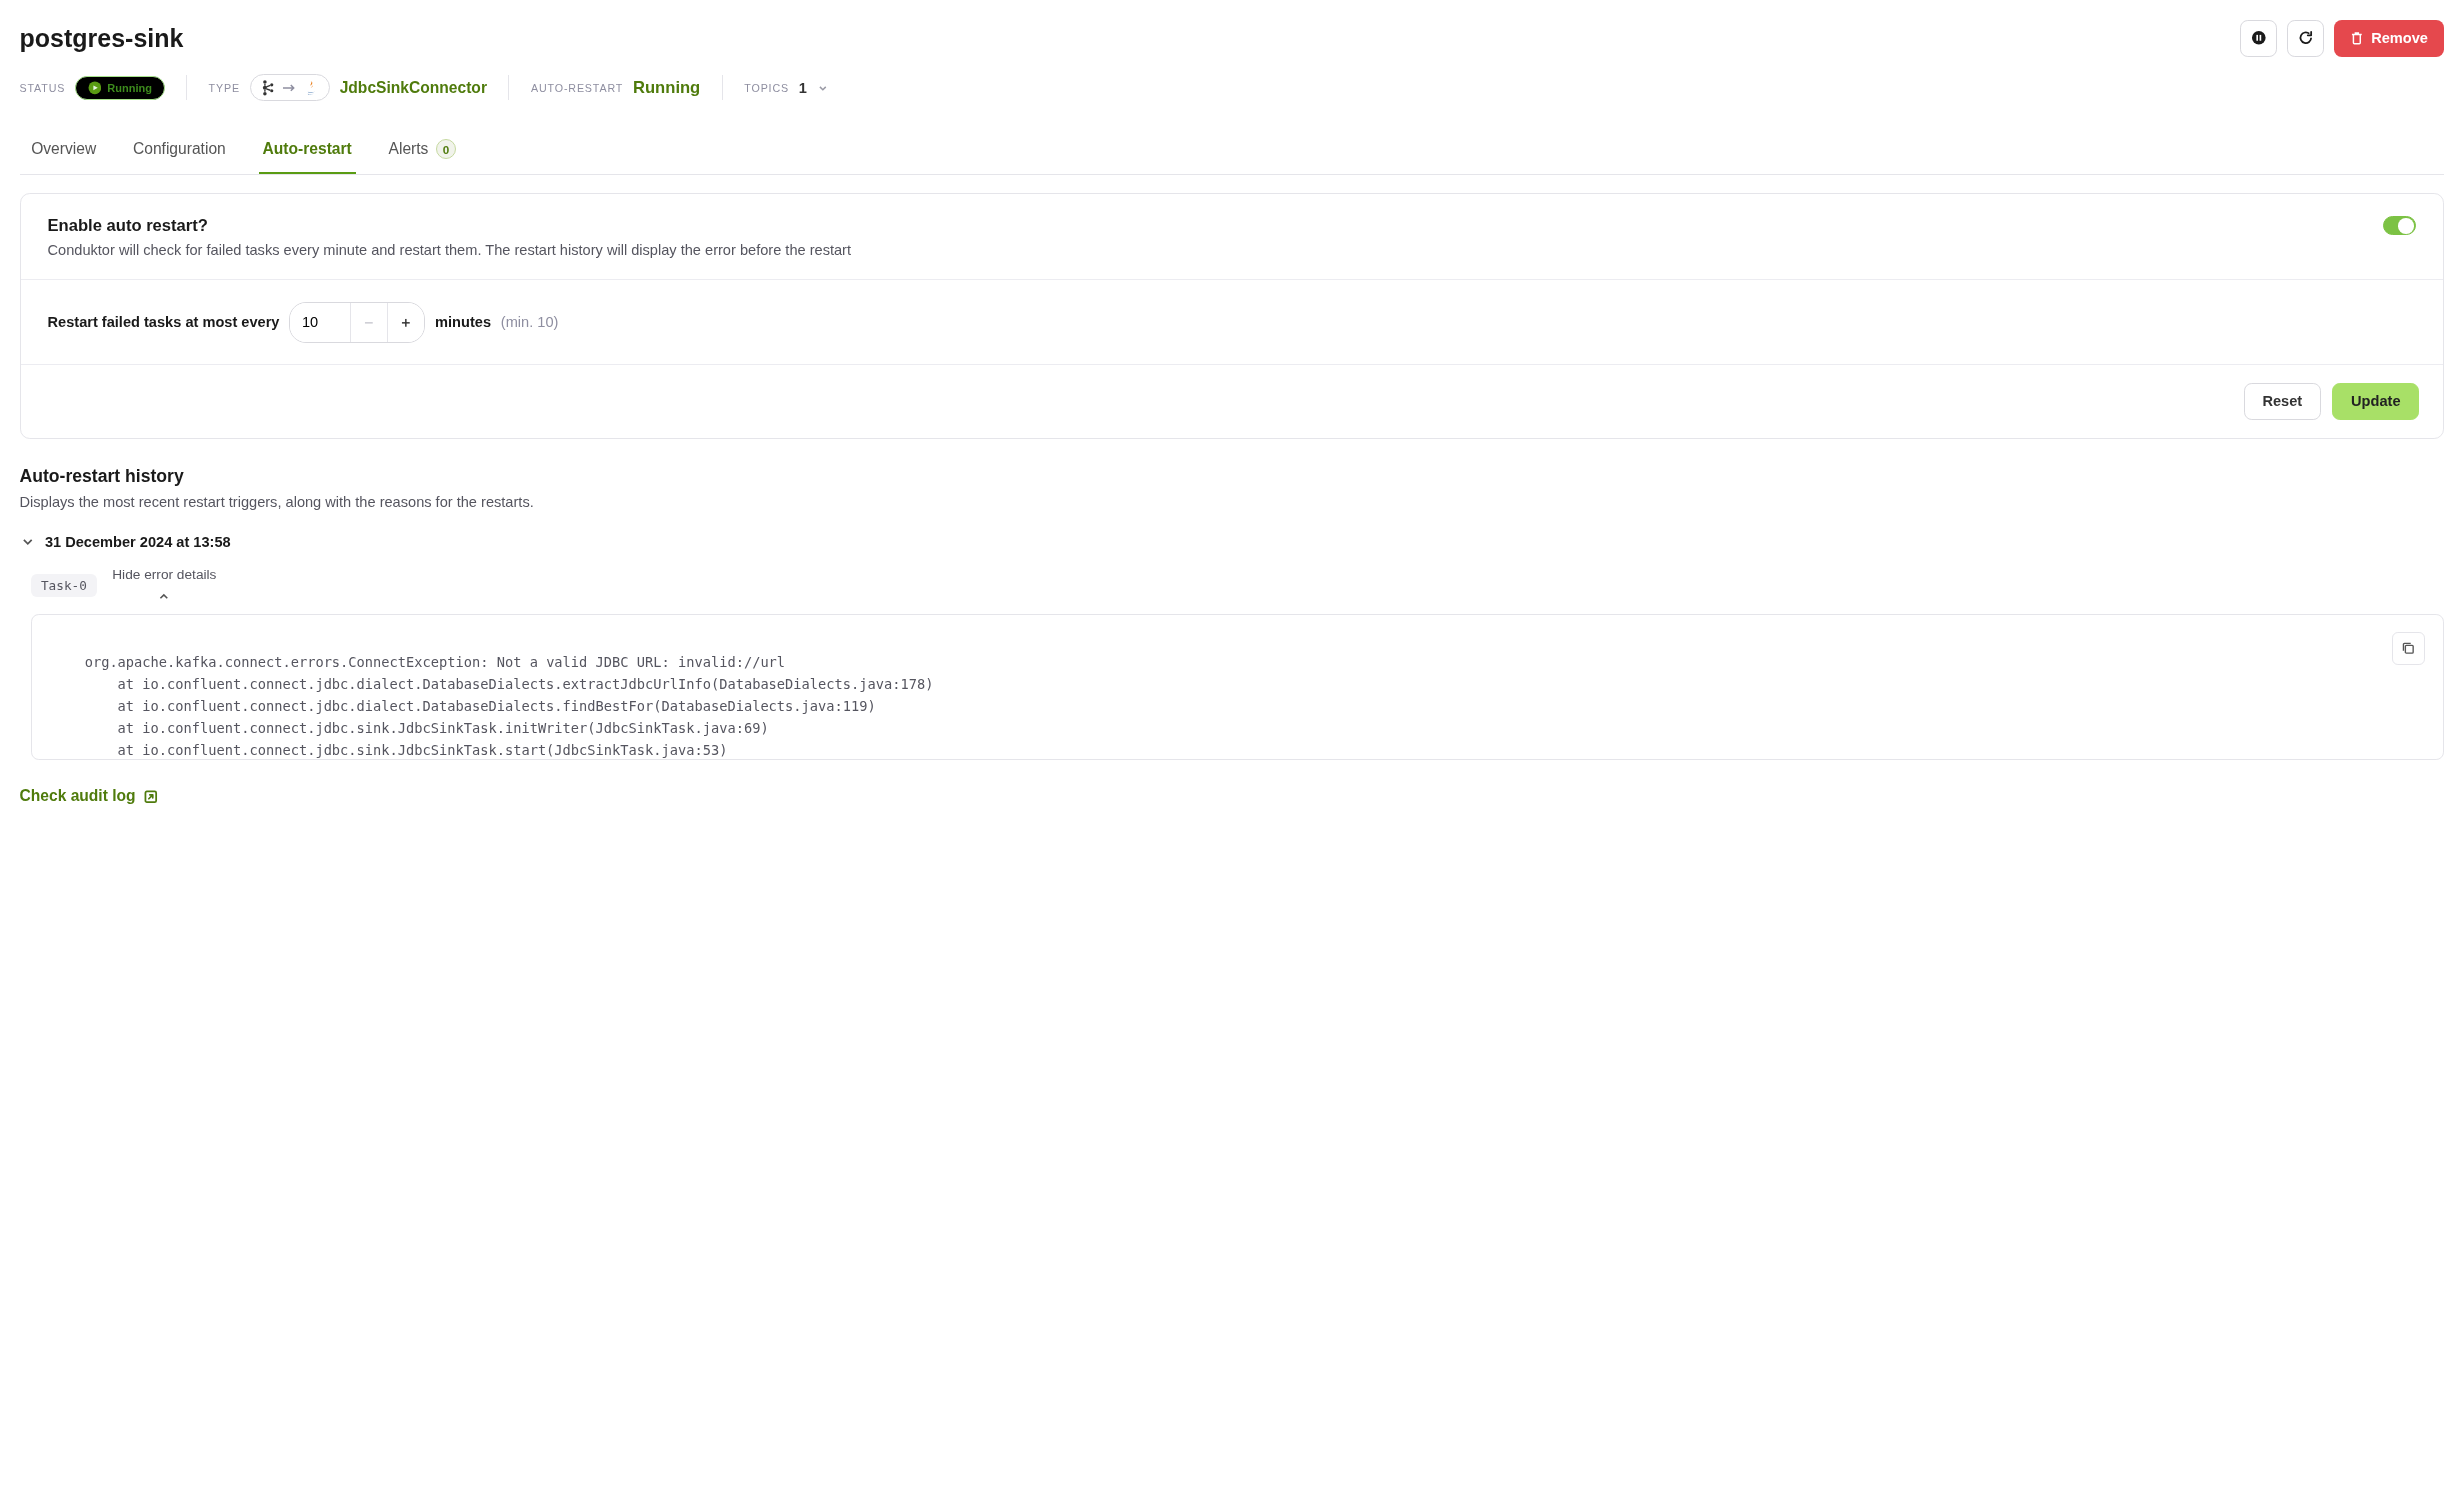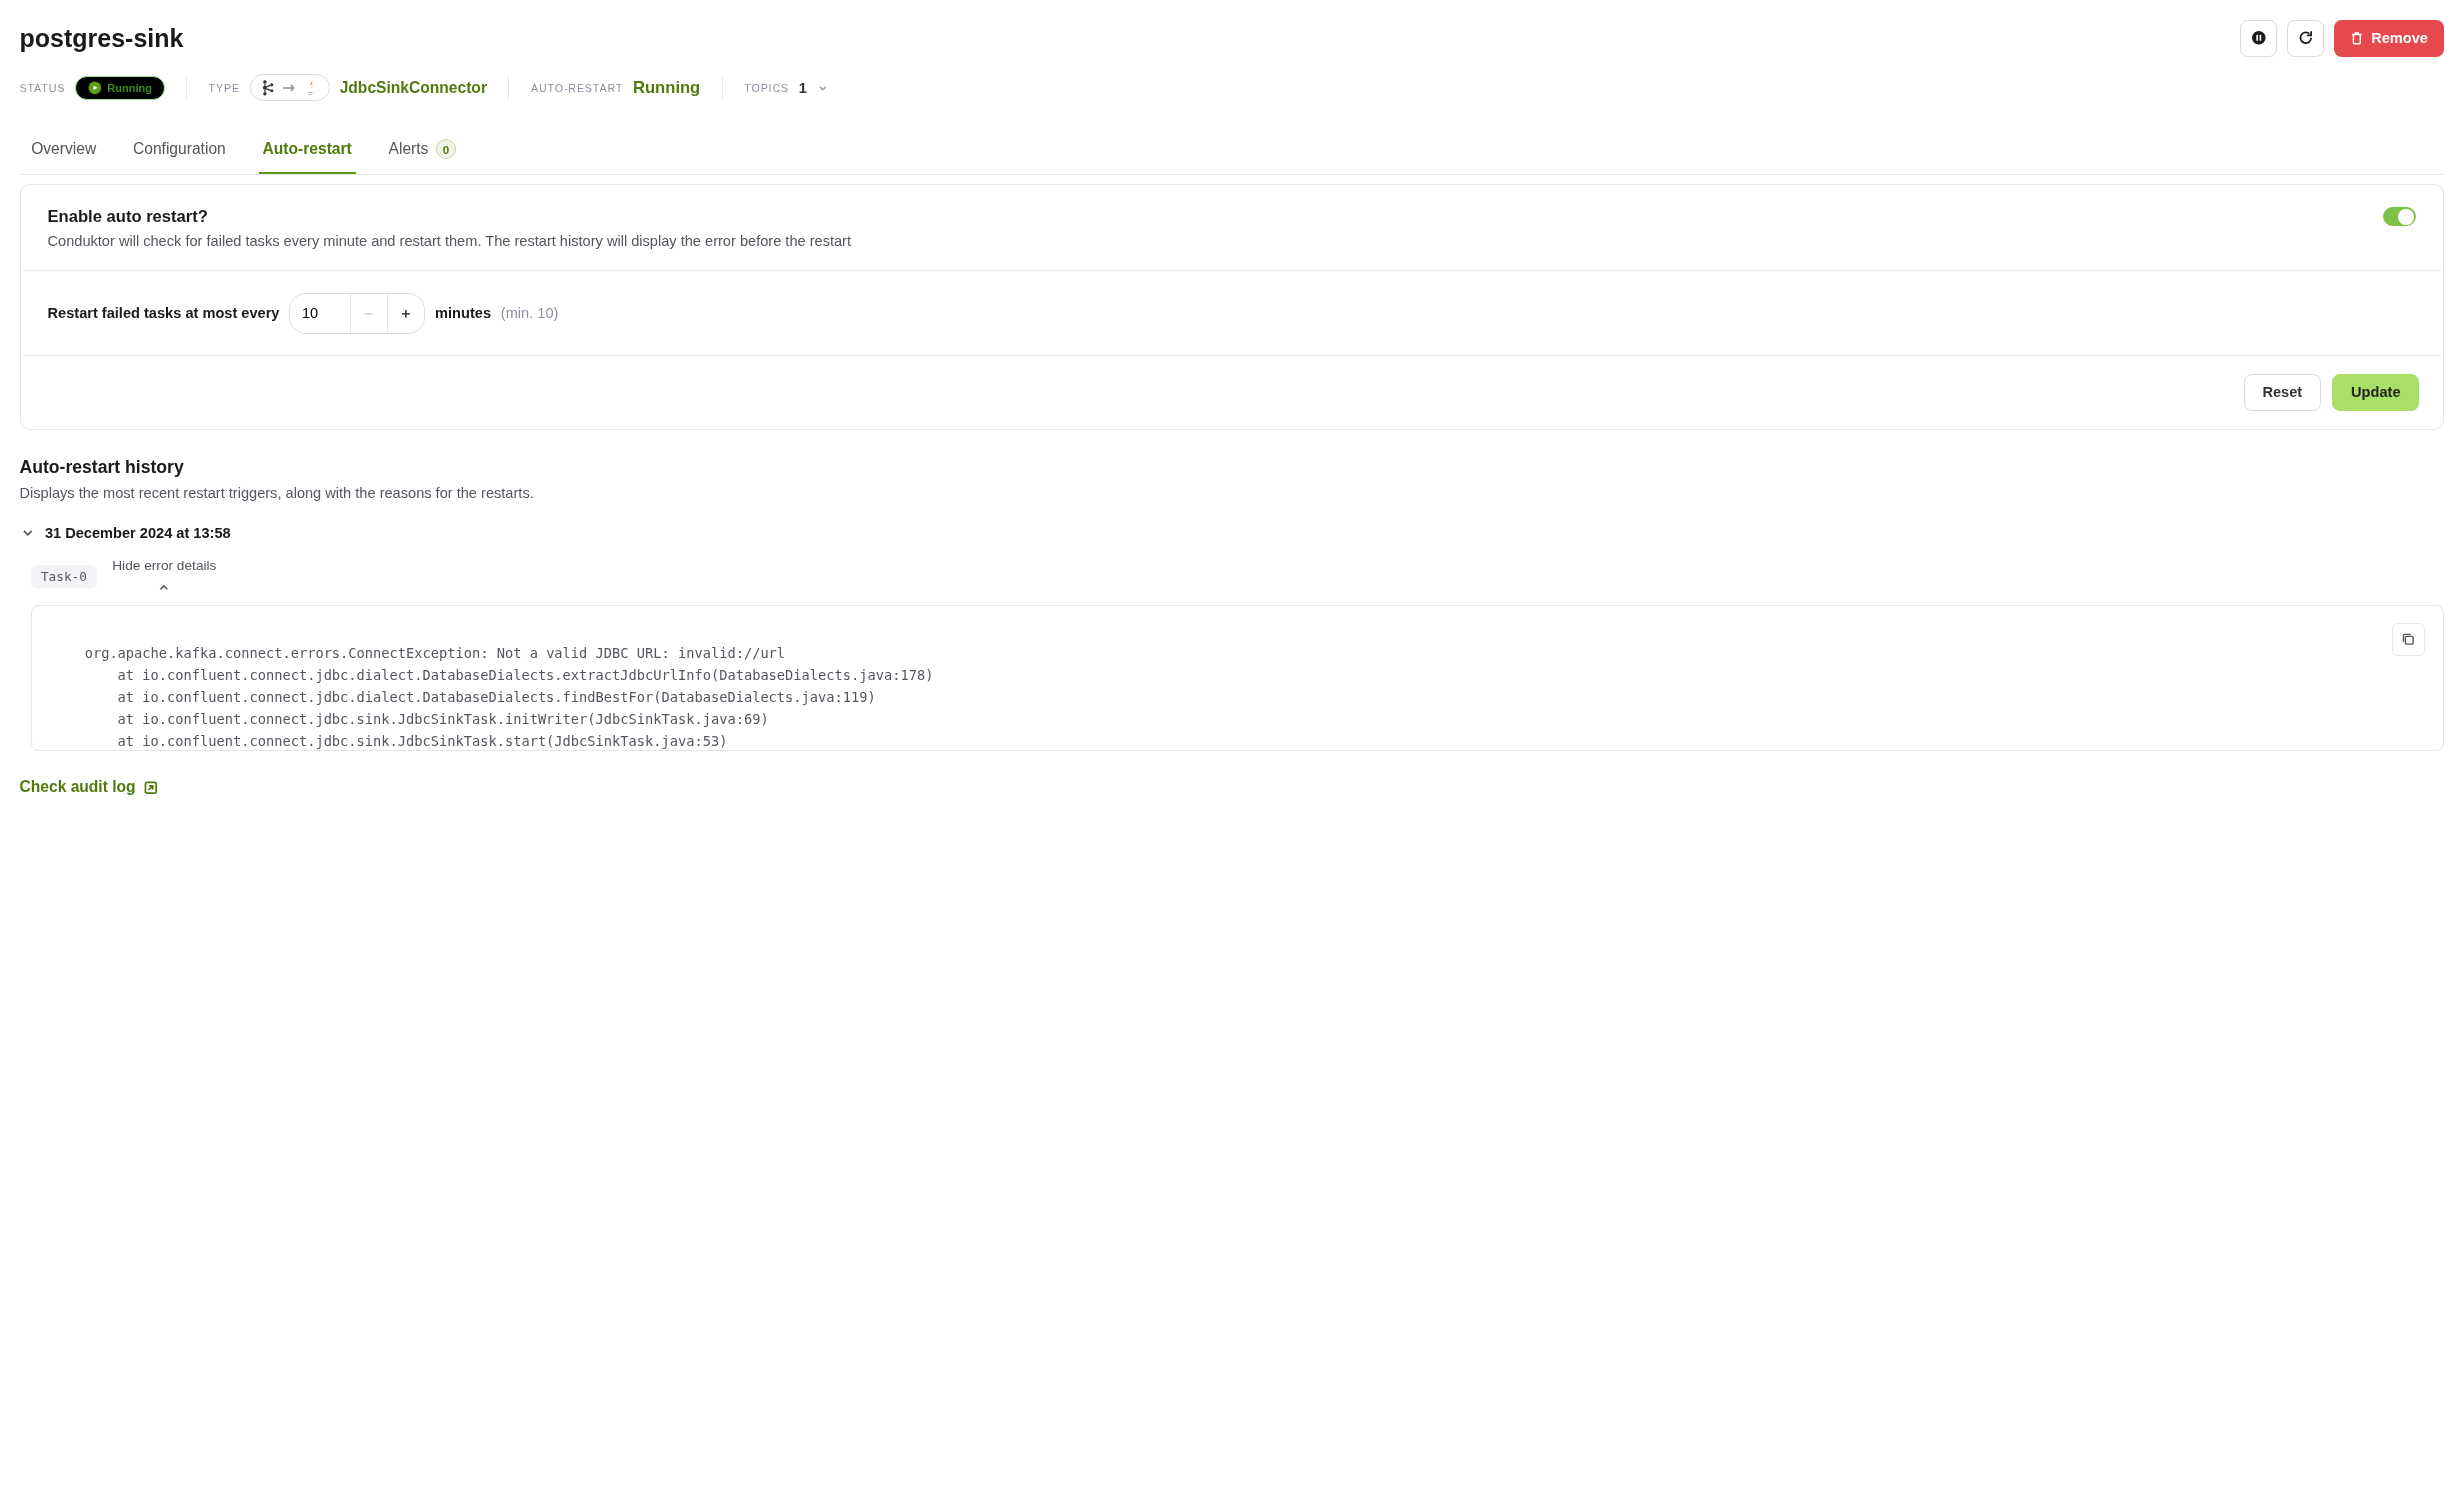--- a/index.html
+++ b/index.html
@@ -117,21 +117,21 @@
     border:1px solid #c6d9a0;
     color:#4f7b0c;
     border-radius:974px;
     font-size:11.7px; font-weight:600;
   }
 
   
   .card {
     border:1px solid #e5e5ea;
     border-radius:9.8px;
-    margin-top: 9px;
+    margin-top: 18px;
     overflow:hidden;
   }
   .card-section { padding: 21.5px 27px; }
   .card-section + .card-section { border-top:1px solid #ececf1; }
   .enable-row { display:flex; align-items:flex-start; justify-content:space-between; gap:19.5px; }
   .enable-title { font-size:16.6px; font-weight:700; margin-bottom:5.9px; }
   .enable-desc { color:#55555f; font-size:14.6px; }
   
   .toggle {
     width:33px; height:19.5px;

